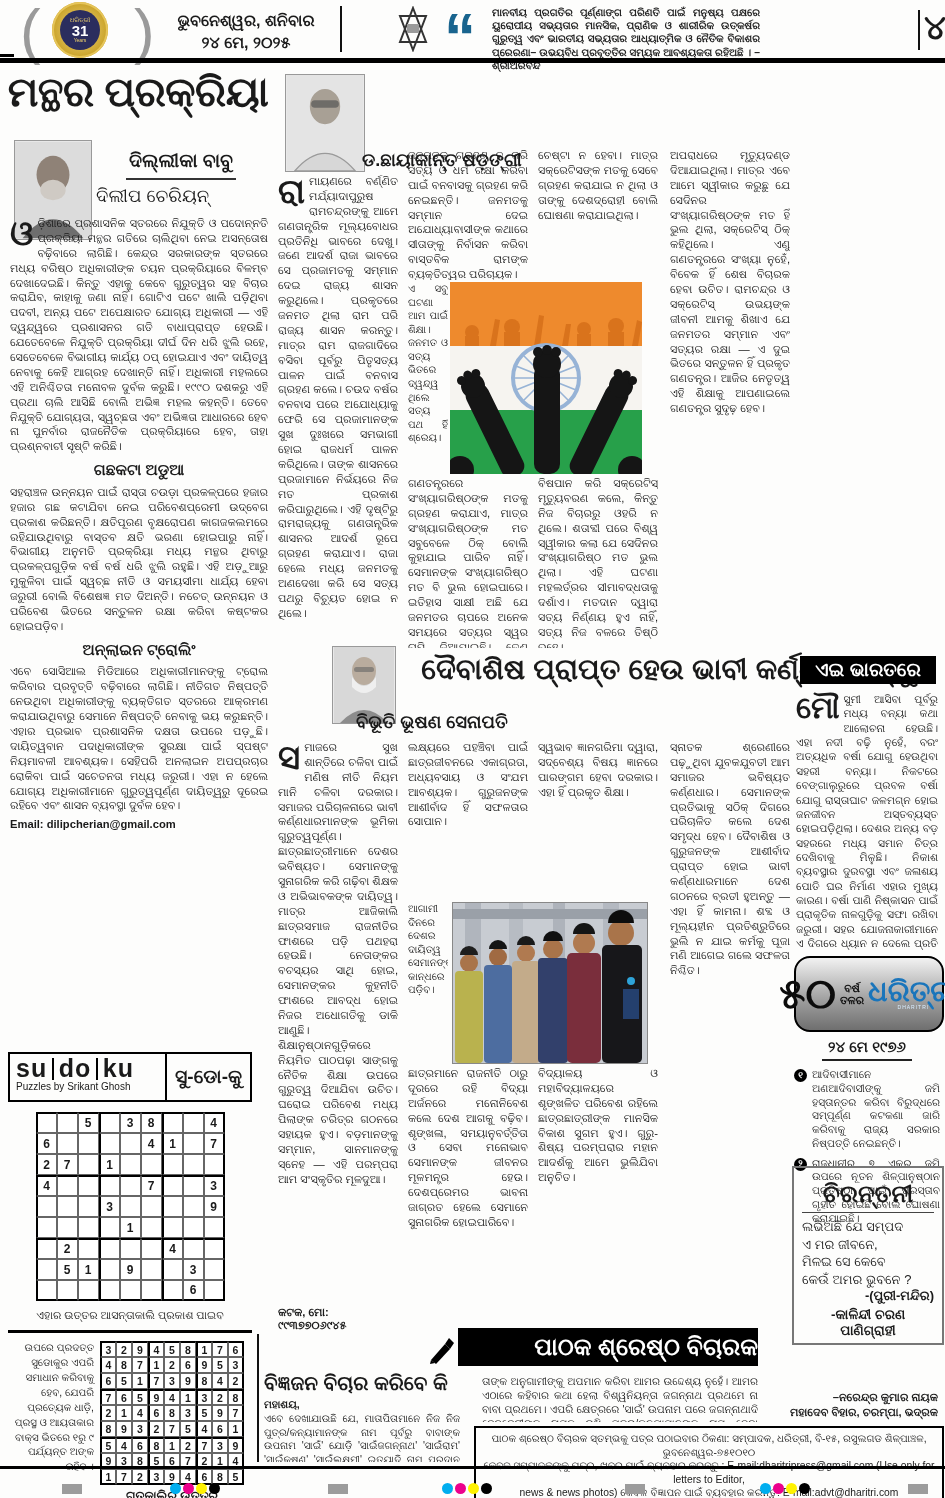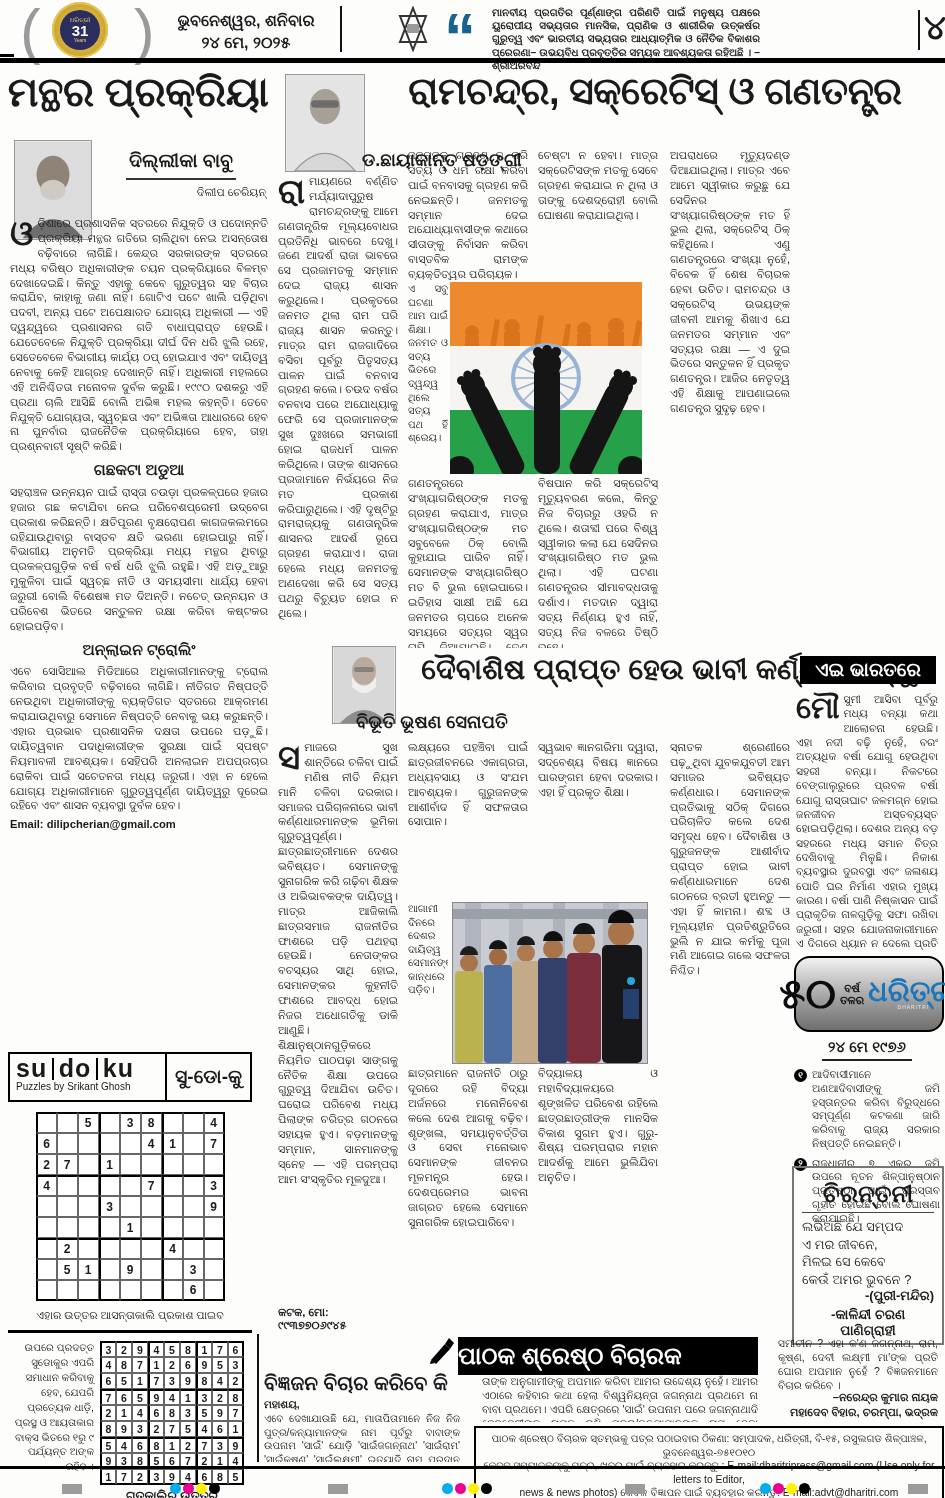--- a/index.html
+++ b/index.html
@@ -24,21 +24,21 @@
   .quote-ic{font-size:64px;color:#19648e;font-weight:bold;line-height:.6;}
   .mast-quote{font-size:10.3px;font-weight:bold;line-height:1.28;text-align:justify;color:#222;}
   .section-lbl{font-size:33px;font-weight:bold;letter-spacing:.5px;}
   .pageno{font-size:34px;font-weight:bold;}
   .thickrule{background:#000;}
   
   .h1a{font-size:41px;font-weight:bold;line-height:1.02;text-align:center;letter-spacing:-.5px;}
   .h2a{font-size:38px;font-weight:bold;line-height:1.0;text-align:center;letter-spacing:-.5px;}
   .h3a{font-size:29px;font-weight:bold;line-height:1.05;text-align:center;}
   .kicker{font-size:19px;font-weight:bold;text-align:center;}
-  .author{font-size:11px;text-align:right;}
+  .author{font-size:18px;text-align:left;}
   .author2{font-size:18px;font-weight:bold;}
   .sig{font-weight:bold;text-align:right;font-size:11.2px;line-height:1.3;}
   .subhead{font-size:15.5px;font-weight:bold;text-align:center;margin:6px 0 4px;}
   .photo-frame{border:1px solid #999;background:#e9e9e9;overflow:hidden;}
   
   .ei-head{background:#000;color:#fff;font-size:19px;font-weight:bold;text-align:center;line-height:28px;}
   .fifty{background:linear-gradient(#f2f2f2,#9d9d9d 60%,#6f6f6f);border:2px solid #000;border-radius:16px;
          display:flex;align-items:center;justify-content:center;gap:4px;}
   .fifty .n{font-size:42px;font-weight:900;color:#0c0c0c;line-height:1;}
   .fifty .mid{font-size:11px;font-weight:bold;line-height:1.1;color:#0c0c0c;text-align:center;}
@@ -63,21 +63,21 @@
             font-size:19px;font-weight:bold;padding:0 8px;}
   .sgrid{display:grid;}
   .scell{display:flex;align-items:center;justify-content:center;border:1px solid #666;font-weight:bold;
          box-sizing:border-box;background:#fff;}
   .blk-l{border-left:2.5px solid #000;} .blk-t{border-top:2.5px solid #000;}
   .blk-r{border-right:2.5px solid #000;} .blk-b{border-bottom:2.5px solid #000;}
   .sud-note{font-size:11px;font-weight:normal;text-align:center;}
   .sud-instr{font-size:10.3px;text-align:right;line-height:1.45;}
   .sud-cap{font-size:12.5px;font-weight:bold;text-align:center;}
   
-  .banner{background:#000;color:#fff;font-size:24px;font-weight:bold;text-align:left;margin-top:9px;}
+  .banner{background:#000;color:#fff;font-size:24px;font-weight:bold;text-align:right;}
   .let-head{font-size:20px;font-weight:bold;}
   .contact-box{border:2px solid #000;font-size:10.3px;line-height:1.32;text-align:center;padding:4px 6px;}
   
   .gray-sq{width:20px;height:10px;background:#9c9c9c;display:inline-block;}
   .gray-sq:before{content:"";}
   .cmyk{display:flex;gap:2px;}
   .cmyk span{width:11px;height:11px;border-radius:50%;display:inline-block;}
 </style>
 </head>
 <body>
@@ -336,33 +336,32 @@
   </div>
 
   <div class="abs photo-frame" style="left:285px;top:74px;width:78px;height:96px;">
     <svg width="78" height="96" viewBox="0 0 60 76">
       <rect width="60" height="76" fill="#e4e4e4"></rect>
       <ellipse cx="30" cy="25" rx="12" ry="14" fill="#a8a095"></ellipse>
       <rect x="19" y="20" width="22" height="6" rx="3" fill="#555" opacity=".7"></rect>
       <path d="M6,76 Q30,48 54,76 Z" fill="#d7d7d7" stroke="#9a9a9a"></path>
     </svg>
   </div>
-  <div class="abs h2a" style="left:372px;top:72px;width:566px;">ରାମଚନ୍ଦ୍ର, ସକ୍ରେଟିସ୍ ଓ ଗଣତନ୍ତ୍ର</div>
   <div class="abs author2" style="left:362px;top:150px;width:160px;">ଡ.ଛାୟାକାନ୍ତ ଷଡ଼ଙ୍ଗୀ</div>
 
   <div class="abs" style="left:278px;top:148px;width:512px;height:502px;">
     <div class="abs bt" style="left:0;top:0;width:120px;height:500px;padding-top:26px;box-sizing:border-box;">
       <span class="dropcap">ରା</span>
       <span>ମାୟଣରେ ବର୍ଣ୍ଣିତ ମର୍ଯ୍ୟାଦାପୁରୁଷ ରାମଚନ୍ଦ୍ରଙ୍କୁ ଆମେ ଗଣତାନ୍ତ୍ରିକ ମୂଲ୍ୟବୋଧର ପ୍ରତିନିଧି ଭାବରେ ଦେଖୁ। ଜଣେ ଆଦର୍ଶ ରାଜା ଭାବରେ ସେ ପ୍ରଜାମତକୁ ସମ୍ମାନ ଦେଇ ରାଜ୍ୟ ଶାସନ କରୁଥିଲେ। ପ୍ରକୃତରେ ଜନମତ ଥିଲା ରାମ ପରି ରାଜ୍ୟ ଶାସନ କରନ୍ତୁ। ମାତ୍ର ରାମ ରାଜଗାଦିରେ ବସିବା ପୂର୍ବରୁ ପିତୃସତ୍ୟ ପାଳନ ପାଇଁ ବନବାସ ଗ୍ରହଣ କଲେ। ଚଉଦ ବର୍ଷର ବନବାସ ପରେ ଅଯୋଧ୍ୟାକୁ ଫେରି ସେ ପ୍ରଜାମାନଙ୍କ ସୁଖ ଦୁଃଖରେ ସମଭାଗୀ ହୋଇ ରାଜଧର୍ମ ପାଳନ କରିଥିଲେ। ତାଙ୍କ ଶାସନରେ ପ୍ରଜାମାନେ ନିର୍ଭୟରେ ନିଜ ମତ ପ୍ରକାଶ କରିପାରୁଥିଲେ। ଏହି ଦୃଷ୍ଟିରୁ ରାମରାଜ୍ୟକୁ ଗଣତାନ୍ତ୍ରିକ ଶାସନର ଆଦର୍ଶ ରୂପେ ଗ୍ରହଣ କରାଯାଏ। ରାଜା ହେଲେ ମଧ୍ୟ ଜନମତକୁ ଅଣଦେଖା କରି ସେ ସତ୍ୟ ପଥରୁ ବିଚ୍ୟୁତ ହୋଇ ନ ଥିଲେ।</span>
     </div>
     <div class="abs bt" style="left:130px;top:0;width:120px;height:132px;">ଜନମତକୁ ଗ୍ରହଣ ନ କରି ସତ୍ୟ ଓ ଧର୍ମ ରକ୍ଷା କରିବା ପାଇଁ ବନବାସକୁ ଗ୍ରହଣ କରି ନେଇଛନ୍ତି। ଜନମତକୁ ସମ୍ମାନ ଦେଇ ଅଯୋଧ୍ୟାବାସୀଙ୍କ କଥାରେ ସୀତାଙ୍କୁ ନିର୍ବାସନ କରିବା ବାସ୍ତବିକ ରାମଙ୍କ ବ୍ୟକ୍ତିତ୍ୱର ପରିଚାୟକ।</div>
     <div class="abs bt" style="left:130px;top:134px;width:40px;height:190px;font-size:10.2px;">ଏ ସବୁ ଘଟଣା ଆମ ପାଇଁ ଶିକ୍ଷା। ଜନମତ ଓ ସତ୍ୟ ଭିତରେ ଦ୍ୱନ୍ଦ୍ୱ ଥିଲେ ସତ୍ୟ ପଥ ହିଁ ଶ୍ରେୟ।</div>
     <div class="abs bt" style="left:130px;top:328px;width:120px;height:172px;">ଗଣତନ୍ତ୍ରରେ ସଂଖ୍ୟାଗରିଷ୍ଠଙ୍କ ମତକୁ ଗ୍ରହଣ କରାଯାଏ, ମାତ୍ର ସଂଖ୍ୟାଗରିଷ୍ଠଙ୍କ ମତ ସବୁବେଳେ ଠିକ୍ ବୋଲି କୁହାଯାଇ ପାରିବ ନାହିଁ। ସେମାନଙ୍କ ସଂଖ୍ୟାଗରିଷ୍ଠ ମତ ବି ଭୁଲ ହୋଇପାରେ। ଇତିହାସ ସାକ୍ଷୀ ଅଛି ଯେ ଜନମତର ଚାପରେ ଅନେକ ସମୟରେ ସତ୍ୟର ସ୍ୱର ଚାପି ଦିଆଯାଇଛି। ତେଣୁ ବିବେକବାନ ଶାସକ ଜନମତ ଓ ସତ୍ୟ ଭିତରେ ସନ୍ତୁଳନ ରକ୍ଷା କରିବା ଆବଶ୍ୟକ।</div>
     <div class="abs bt" style="left:260px;top:0;width:120px;height:132px;">ଚେଷ୍ଟା ନ ହେବା। ମାତ୍ର ସକ୍ରେଟିସଙ୍କ ମତକୁ ସେବେ ଗ୍ରହଣ କରାଯାଇ ନ ଥିଲା ଓ ତାଙ୍କୁ ଦେଶଦ୍ରୋହୀ ବୋଲି ଘୋଷଣା କରାଯାଇଥିଲା।</div>
-    <div class="abs bt" style="left:260px;top:328px;width:120px;height:172px;">ବିଷପାନ କରି ସକ୍ରେଟିସ୍ ମୃତ୍ୟୁବରଣ କଲେ, କିନ୍ତୁ ନିଜ ବିଚାରରୁ ଓହରି ନ ଥିଲେ। ଶତାବ୍ଦୀ ପରେ ବିଶ୍ୱ ସ୍ୱୀକାର କଲା ଯେ ସେଦିନର ସଂଖ୍ୟାଗରିଷ୍ଠ ମତ ଭୁଲ ଥିଲା। ଏହି ଘଟଣା ଗଣତନ୍ତ୍ରର ସୀମାବଦ୍ଧତାକୁ ଦର୍ଶାଏ। ମତଦାନ ଦ୍ୱାରା ସତ୍ୟ ନିର୍ଣ୍ଣୟ ହୁଏ ନାହିଁ, ସତ୍ୟ ନିଜ ବଳରେ ତିଷ୍ଠି ରହେ।</div>
+    <div class="abs bt" style="left:260px;top:328px;width:120px;height:172px;">ବିଷପାନ କରି ସକ୍ରେଟିସ୍ ମୃତ୍ୟୁବରଣ କଲେ, କିନ୍ତୁ ନିଜ ବିଚାରରୁ ଓହରି ନ ଥିଲେ। ଶତାବ୍ଦୀ ପରେ ବିଶ୍ୱ ସ୍ୱୀକାର କଲା ଯେ ସେଦିନର ସଂଖ୍ୟାଗରିଷ୍ଠ ମତ ଭୁଲ ଥିଲା। ଏହି ଘଟଣା ମହଲର୍ତ୍ରର ସୀମାବଦ୍ଧତାକୁ ଦର୍ଶାଏ। ମତଦାନ ଦ୍ୱାରା ସତ୍ୟ ନିର୍ଣ୍ଣୟ ହୁଏ ନାହିଁ, ସତ୍ୟ ନିଜ ବଳରେ ତିଷ୍ଠି ରହେ।</div>
     <div class="abs bt" style="left:392px;top:0;width:120px;height:440px;">ଅପରାଧରେ ମୃତ୍ୟୁଦଣ୍ଡ ଦିଆଯାଇଥିଲା। ମାତ୍ର ଏବେ ଆମେ ସ୍ୱୀକାର କରୁଛୁ ଯେ ସେଦିନର ସଂଖ୍ୟାଗରିଷ୍ଠଙ୍କ ମତ ହିଁ ଭୁଲ ଥିଲା, ସକ୍ରେଟିସ୍ ଠିକ୍ କହିଥିଲେ। ଏଣୁ ଗଣତନ୍ତ୍ରରେ ସଂଖ୍ୟା ନୁହେଁ, ବିବେକ ହିଁ ଶେଷ ବିଚାରକ ହେବା ଉଚିତ। ରାମଚନ୍ଦ୍ର ଓ ସକ୍ରେଟିସ୍ ଉଭୟଙ୍କ ଜୀବନୀ ଆମକୁ ଶିଖାଏ ଯେ ଜନମତର ସମ୍ମାନ ଏବଂ ସତ୍ୟର ରକ୍ଷା — ଏ ଦୁଇ ଭିତରେ ସନ୍ତୁଳନ ହିଁ ପ୍ରକୃତ ଗଣତନ୍ତ୍ର। ଆଜିର ନେତୃତ୍ୱ ଏହି ଶିକ୍ଷାକୁ ଆପଣାଇଲେ ଗଣତନ୍ତ୍ର ସୁଦୃଢ଼ ହେବ।</div>
 
     <svg class="abs" style="left:172px;top:134px;" width="192" height="192" viewBox="0 0 192 192">
       <rect width="192" height="64" fill="#ee8a2d"></rect>
       <rect y="64" width="192" height="64" fill="#f6f4f0"></rect>
       <rect y="128" width="192" height="64" fill="#27a04a"></rect>
       <g fill="#d9731c">
         <circle cx="22" cy="50" r="7"></circle>
           <rect x="15" y="54" width="14" height="10"></rect>
         <path d="M40,64 l5,-27 5,1 -4,26z"></path>
@@ -521,21 +520,20 @@
     <path d="M3,26 L2,30 L7,29 Z" fill="#000"></path>
   </svg>
   <div class="abs banner" style="left:458px;top:1328px;width:300px;height:38px;line-height:38px;">ପାଠକ ଶ୍ରେଷ୍ଠ ବିଚାରକ</div>
 
   <div class="abs let-head" style="left:264px;top:1372px;width:195px;">ବିଜ୍ଞଜନ ବିଚାର କରିବେ କି</div>
   <div class="abs bold" style="left:264px;top:1398px;font-size:10.5px;">ମହାଶୟ,</div>
   <div class="abs bt" style="left:264px;top:1412px;width:196px;height:50px;font-size:10.2px;">ଏବେ ଦେଖାଯାଉଛି ଯେ, ମାତାପିତାମାନେ ନିଜ ନିଜ ପୁତ୍ର/କନ୍ୟାମାନଙ୍କ ନାମ ପୂର୍ବରୁ ବାବାଙ୍କ ଉପନାମ 'ସାଇଁ' ଯୋଡ଼ି 'ସାଇଁଜଗନ୍ନାଥ' 'ସାଇଁରାମ' 'ସାଇଁକୃଷ୍ଣ' 'ସାଇଁଲକ୍ଷ୍ମୀ' ଇତ୍ୟାଦି ନାମ ପ୍ରଦାନ କରୁଛନ୍ତି ; ଯାହାକି ଏକ ଢଙ୍ଗ ପାଲଟିଛି। ଏଠାରେ ଆମେ କହି ରଖୁଛୁ ଯେ, ଉକ୍ତ ଉପନାମରେ ଥିବା 'ବାବା' ବା</div>
 
   <div class="abs bt" style="left:482px;top:1374px;width:276px;height:48px;font-size:10.6px;">ତାଙ୍କ ଅନୁଗାମୀଙ୍କୁ ଅପମାନ କରିବା ଆମର ଉଦ୍ଦେଶ୍ୟ ନୁହେଁ। ଆମର ଏଠାରେ କହିବାର କଥା ହେଲା ବିଶ୍ୱନିୟନ୍ତା ଜଗନ୍ନାଥ ପ୍ରଥମେ ନା ବାବା ପ୍ରଥମେ। ଏପରି କ୍ଷେତ୍ରରେ 'ସାଇଁ' ଉପନାମ ପରେ ଜଗନ୍ନାଥାଦି ଦେବଦେବୀଙ୍କ ନାମକୁ ରଖି ପୁତ୍ର/କନ୍ୟାମାନଙ୍କ ନାମ ଦେବା କେତେଦୂର</div>
 
-  <div class="abs bt" style="left:778px;top:1336px;width:160px;height:54px;font-size:10.6px;">ସମୀଚୀନ ? ଏହା କ'ଣ ଜଗନ୍ନାଥ, ରାମ, କୃଷ୍ଣ, ଦେବୀ ଲକ୍ଷ୍ମୀ ମା'ଙ୍କ ପ୍ରତି ଘୋର ଅପମାନ ନୁହେଁ ? ବିଜ୍ଞଜନମାନେ ବିଚାର କରିବେ ।</div>
   <div class="abs sig" style="left:778px;top:1390px;width:160px;">
     <div>–ନରେନ୍ଦ୍ର କୁମାର ନାୟକ</div>
     <div>ମହାଦେବ ବିହାର, ଚରମ୍ପା, ଭଦ୍ରକ</div>
   </div>
 
   <div class="abs contact-box" style="left:474px;top:1426px;width:454px;">
     <div>ପାଠକ ଶ୍ରେଷ୍ଠ ବିଚାରକ ସ୍ତମ୍ଭକୁ ପତ୍ର ପଠାଇବାର ଠିକଣା: ସମ୍ପାଦକ, ଧରିତ୍ରୀ, ବି-୧୫, ରସୁଲଗଡ ଶିଳ୍ପାଞ୍ଚଳ, ଭୁବନେଶ୍ୱର-୭୫୧୦୧୦</div>
     <div>କେବଳ ସମ୍ପାଦକଙ୍କୁ ପତ୍ର, ଖବର ପାଇଁ ବ୍ୟବହାର କରନ୍ତୁ : E-mail:dharitripress@gmail.com (Use only for letters to Editor,</div>
     <div>news &amp; news photos) କେବଳ ବିଜ୍ଞାପନ ପାଇଁ ବ୍ୟବହାର କରନ୍ତୁ: E-mail:advt@dharitri.com</div>
 

